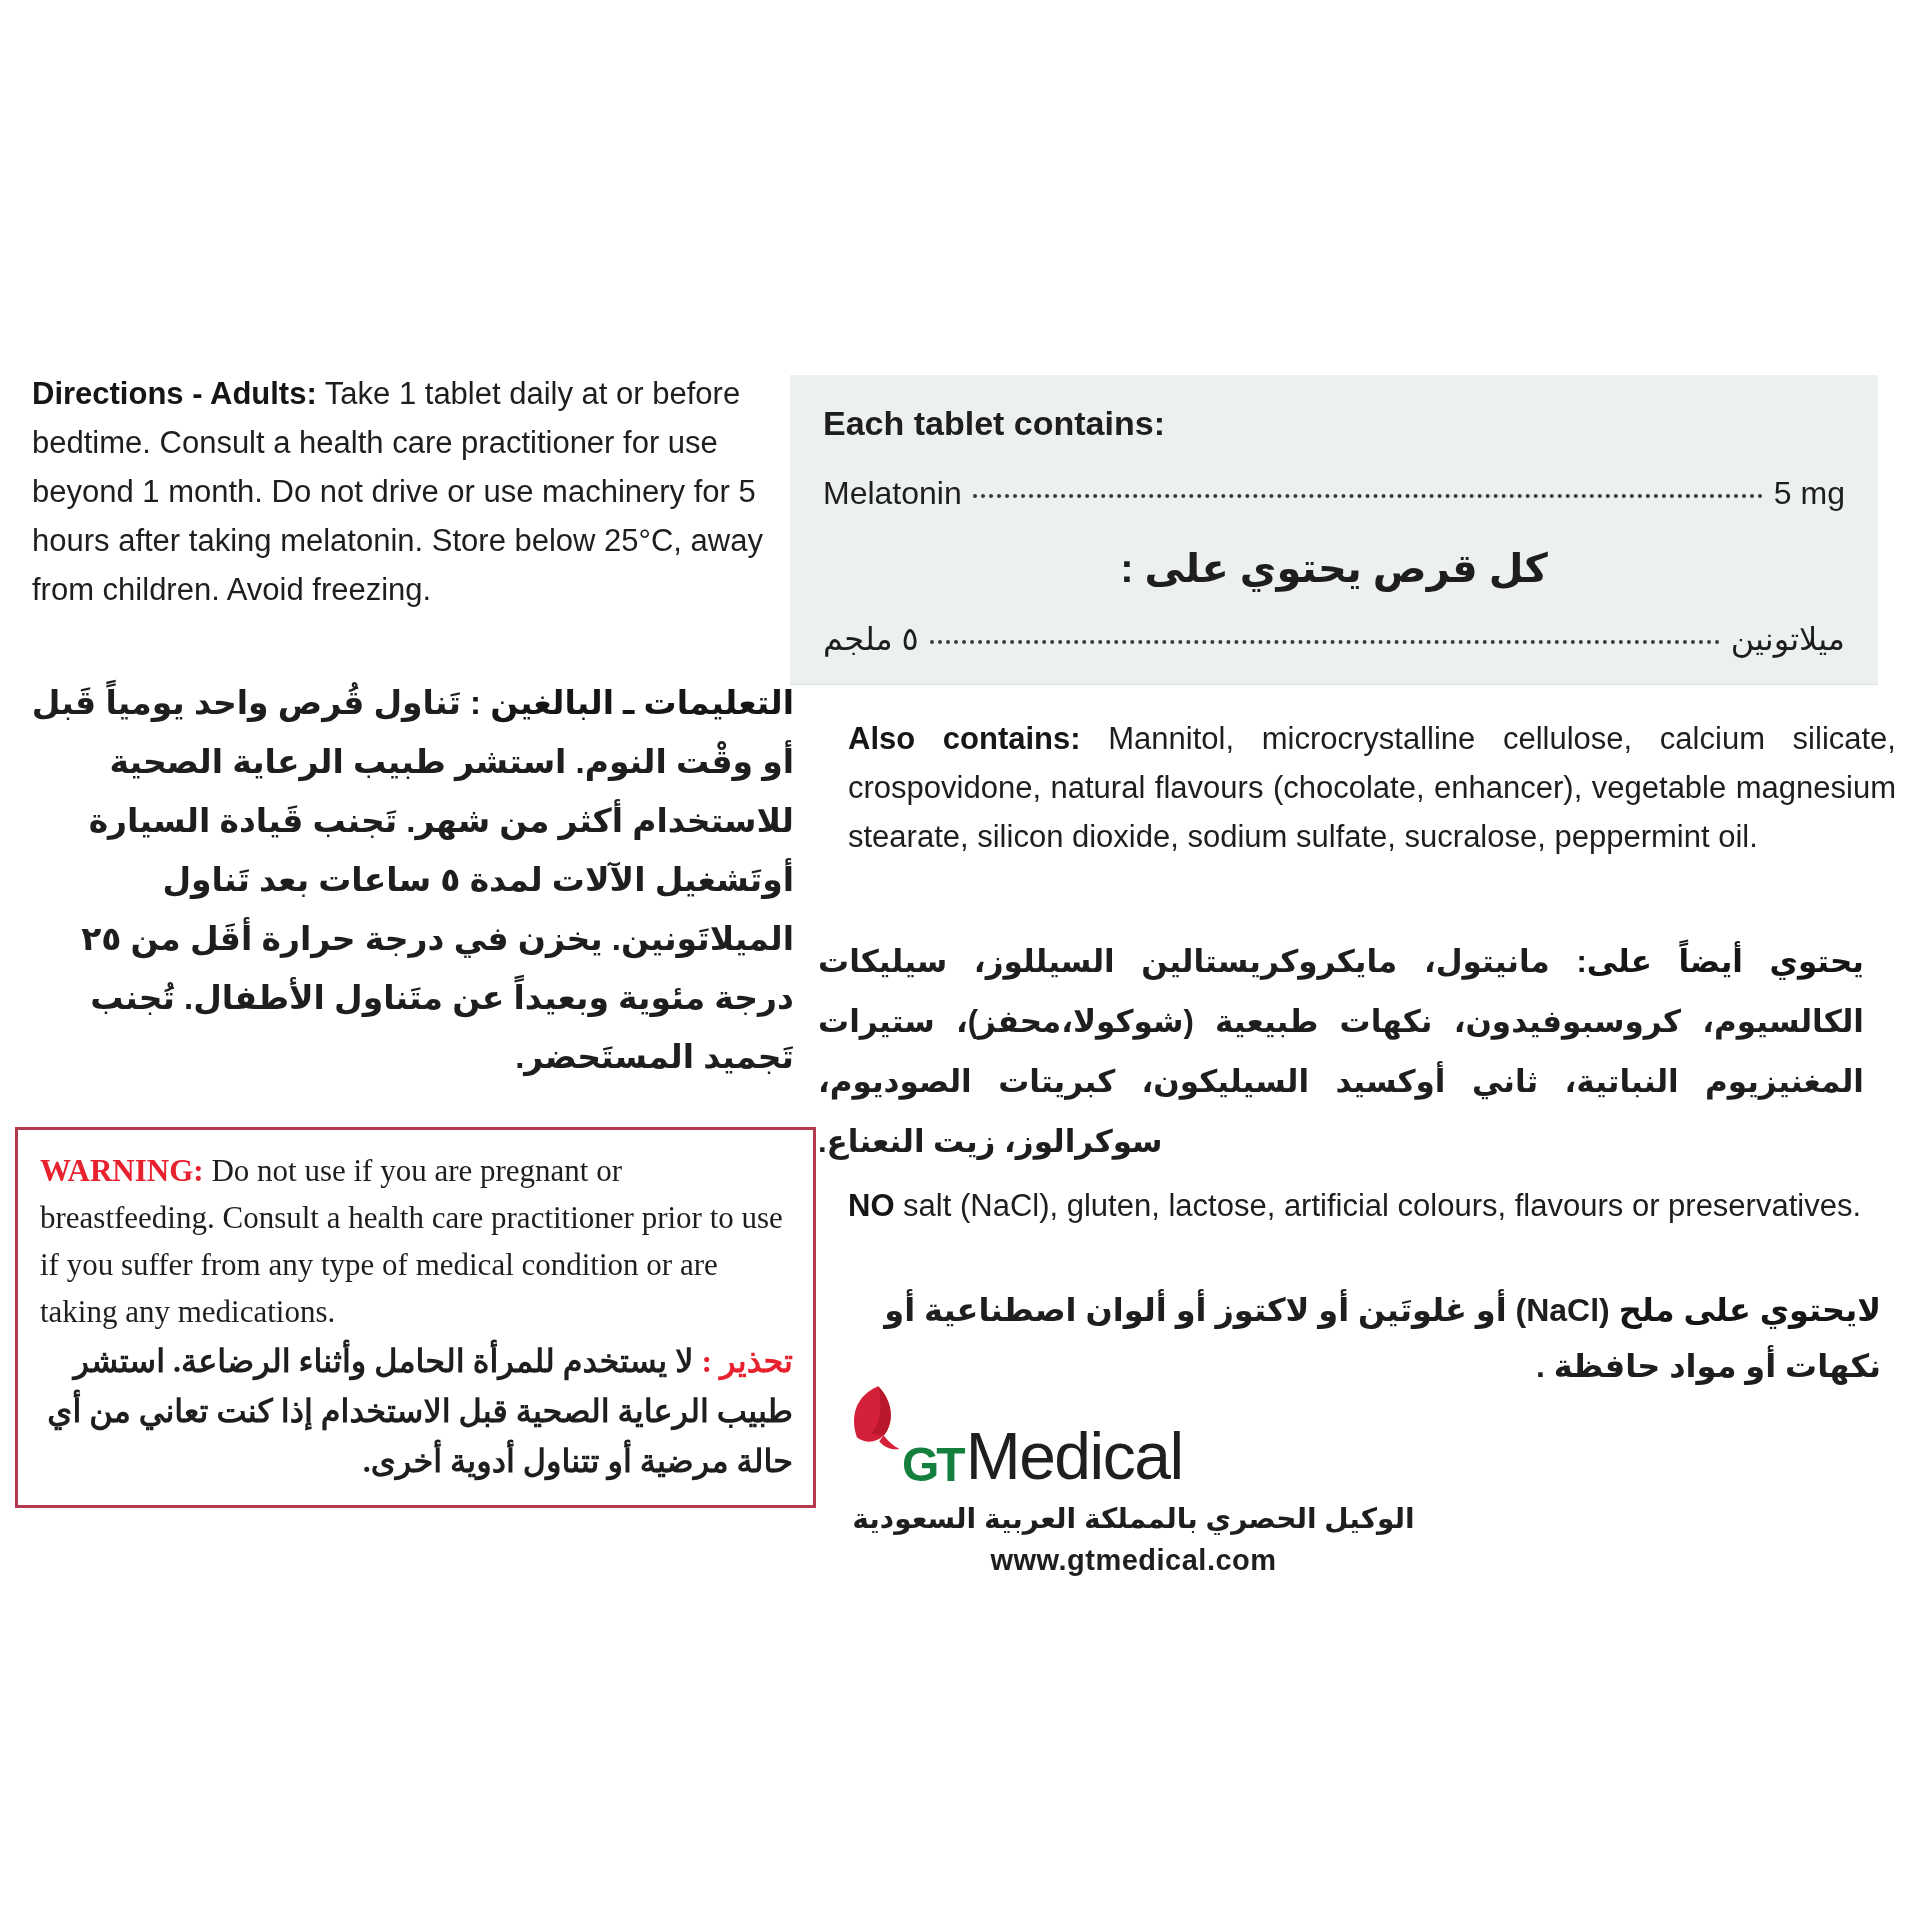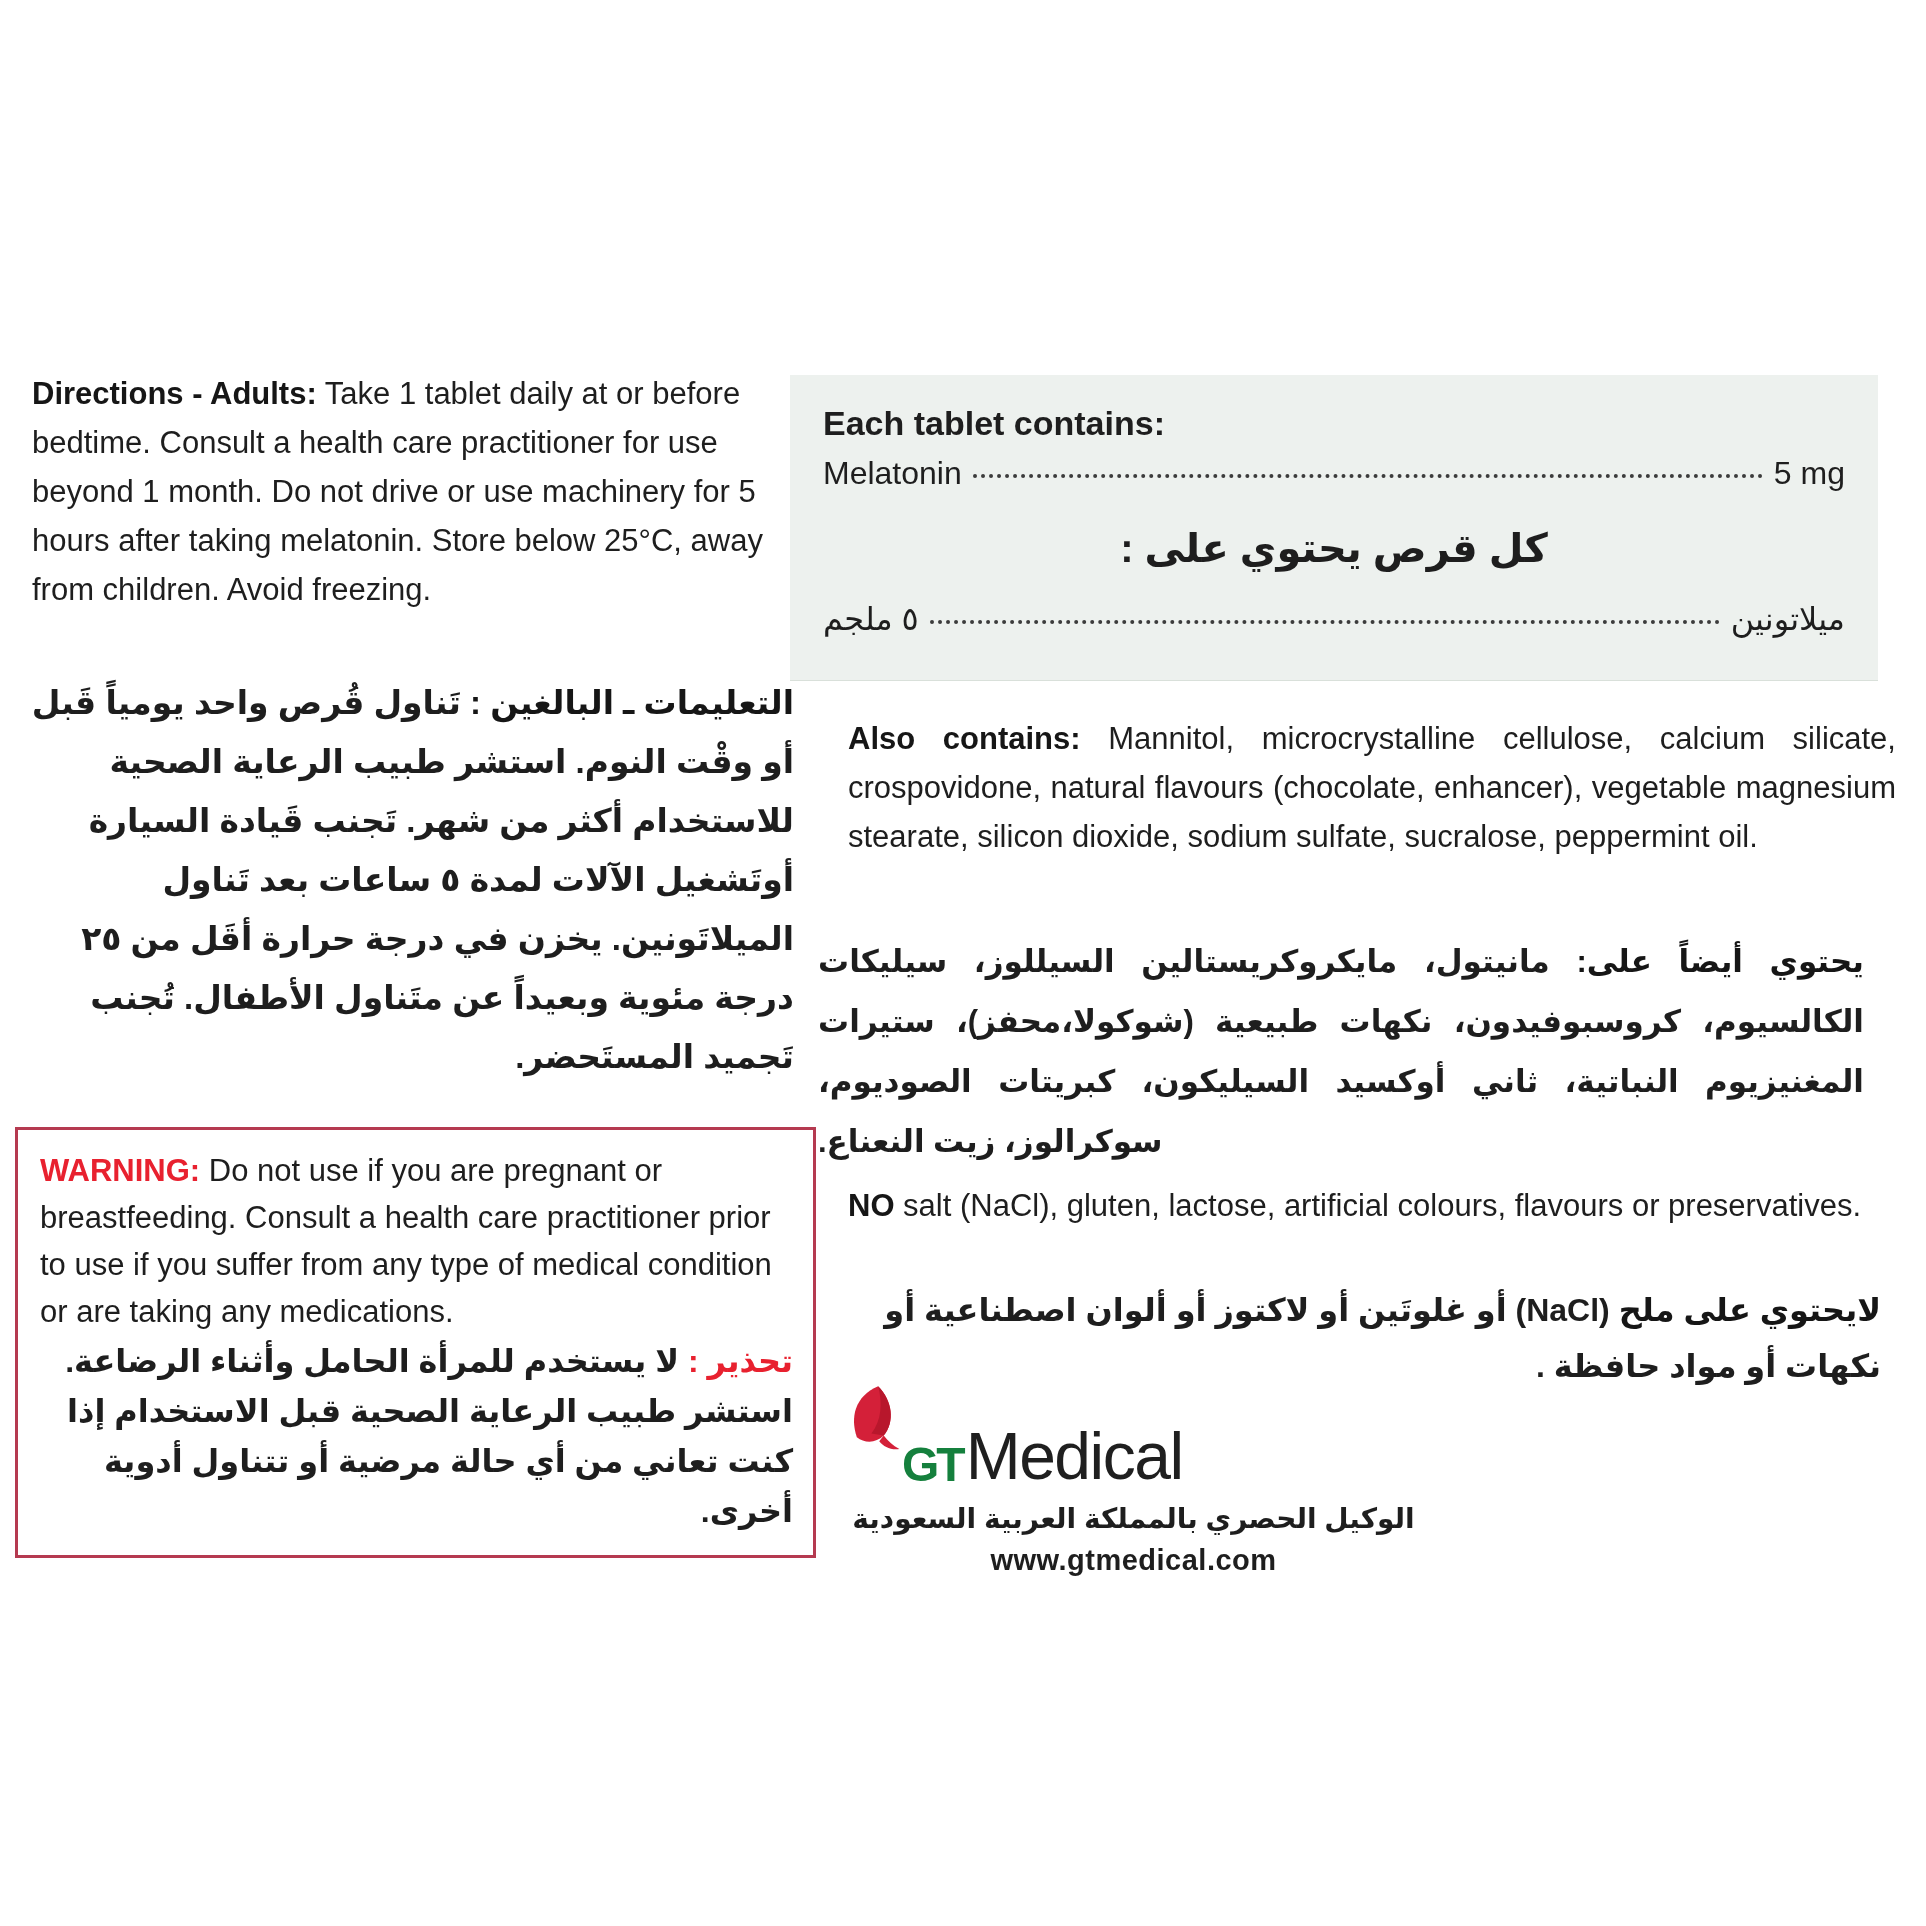--- a/index.html
+++ b/index.html
@@ -24,20 +24,21 @@
     direction: rtl; text-align: right;
     font-size: 33px; line-height: 59px; font-weight: 700;
   }
 
   #warning-box {
     left: 15px; top: 1127px; width: 801px;
     box-sizing: border-box;
     border: 3.5px solid #b53a50;
     padding: 17px 20px 19px 22px;
     background: #ffffff;
+    font-family: Liberation Serif, serif;
   }
   .warning-en { font-size: 31px; line-height: 47px; }
   .warning-label-en { color: #e8212f; font-weight: bold; }
   .warning-ar {
     margin-top: 1px;
     direction: rtl; text-align: right;
     font-size: 32px; line-height: 50px; font-weight: 700;
   }
   .warning-label-ar { color: #e8212f; font-weight: bold; }
 
@@ -45,21 +46,21 @@
   #facts-box {
     left: 790px; top: 375px; width: 1088px; min-height: 306px;
     box-sizing: border-box;
     background: #edf1ee;
     border-bottom: 1.5px solid #d9e0da;
     padding: 29px 33px 26px 33px;
   }
   .facts-heading-en { font-size: 34px; font-weight: bold; }
   .leader-row {
     display: flex; align-items: baseline;
-    font-size: 32px; margin-top: 12px;
+    font-size: 32px; margin-top: 32px;
   }
   .leader-row .dots {
     flex: 1 1 auto; height: 0;
     border-bottom: 4px dotted #3c3c3c;
     margin: 0 11px; transform: translateY(-6px);
   }
   .facts-heading-ar {
     direction: rtl; text-align: center;
     font-size: 40px; font-weight: 700; margin-top: 33px;
   }

